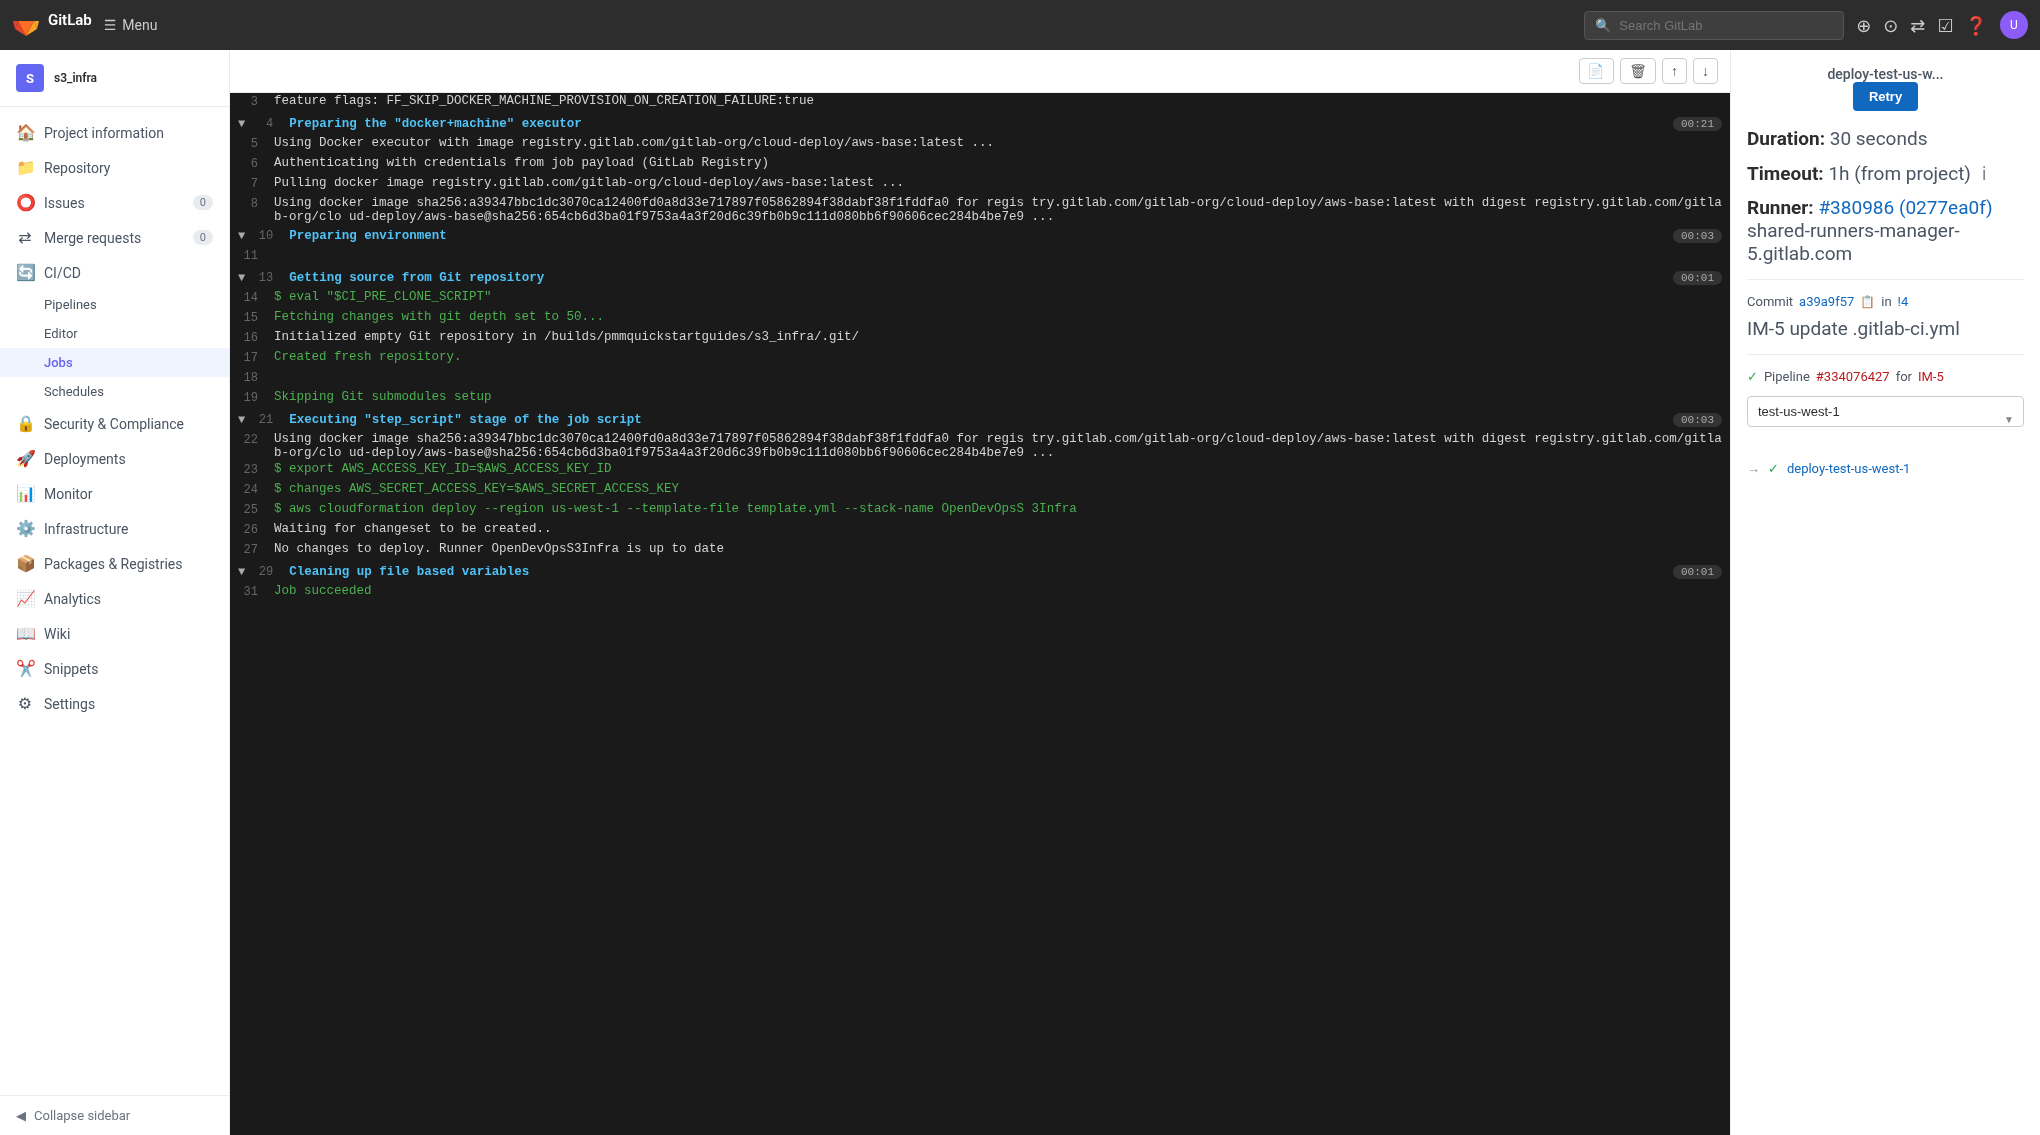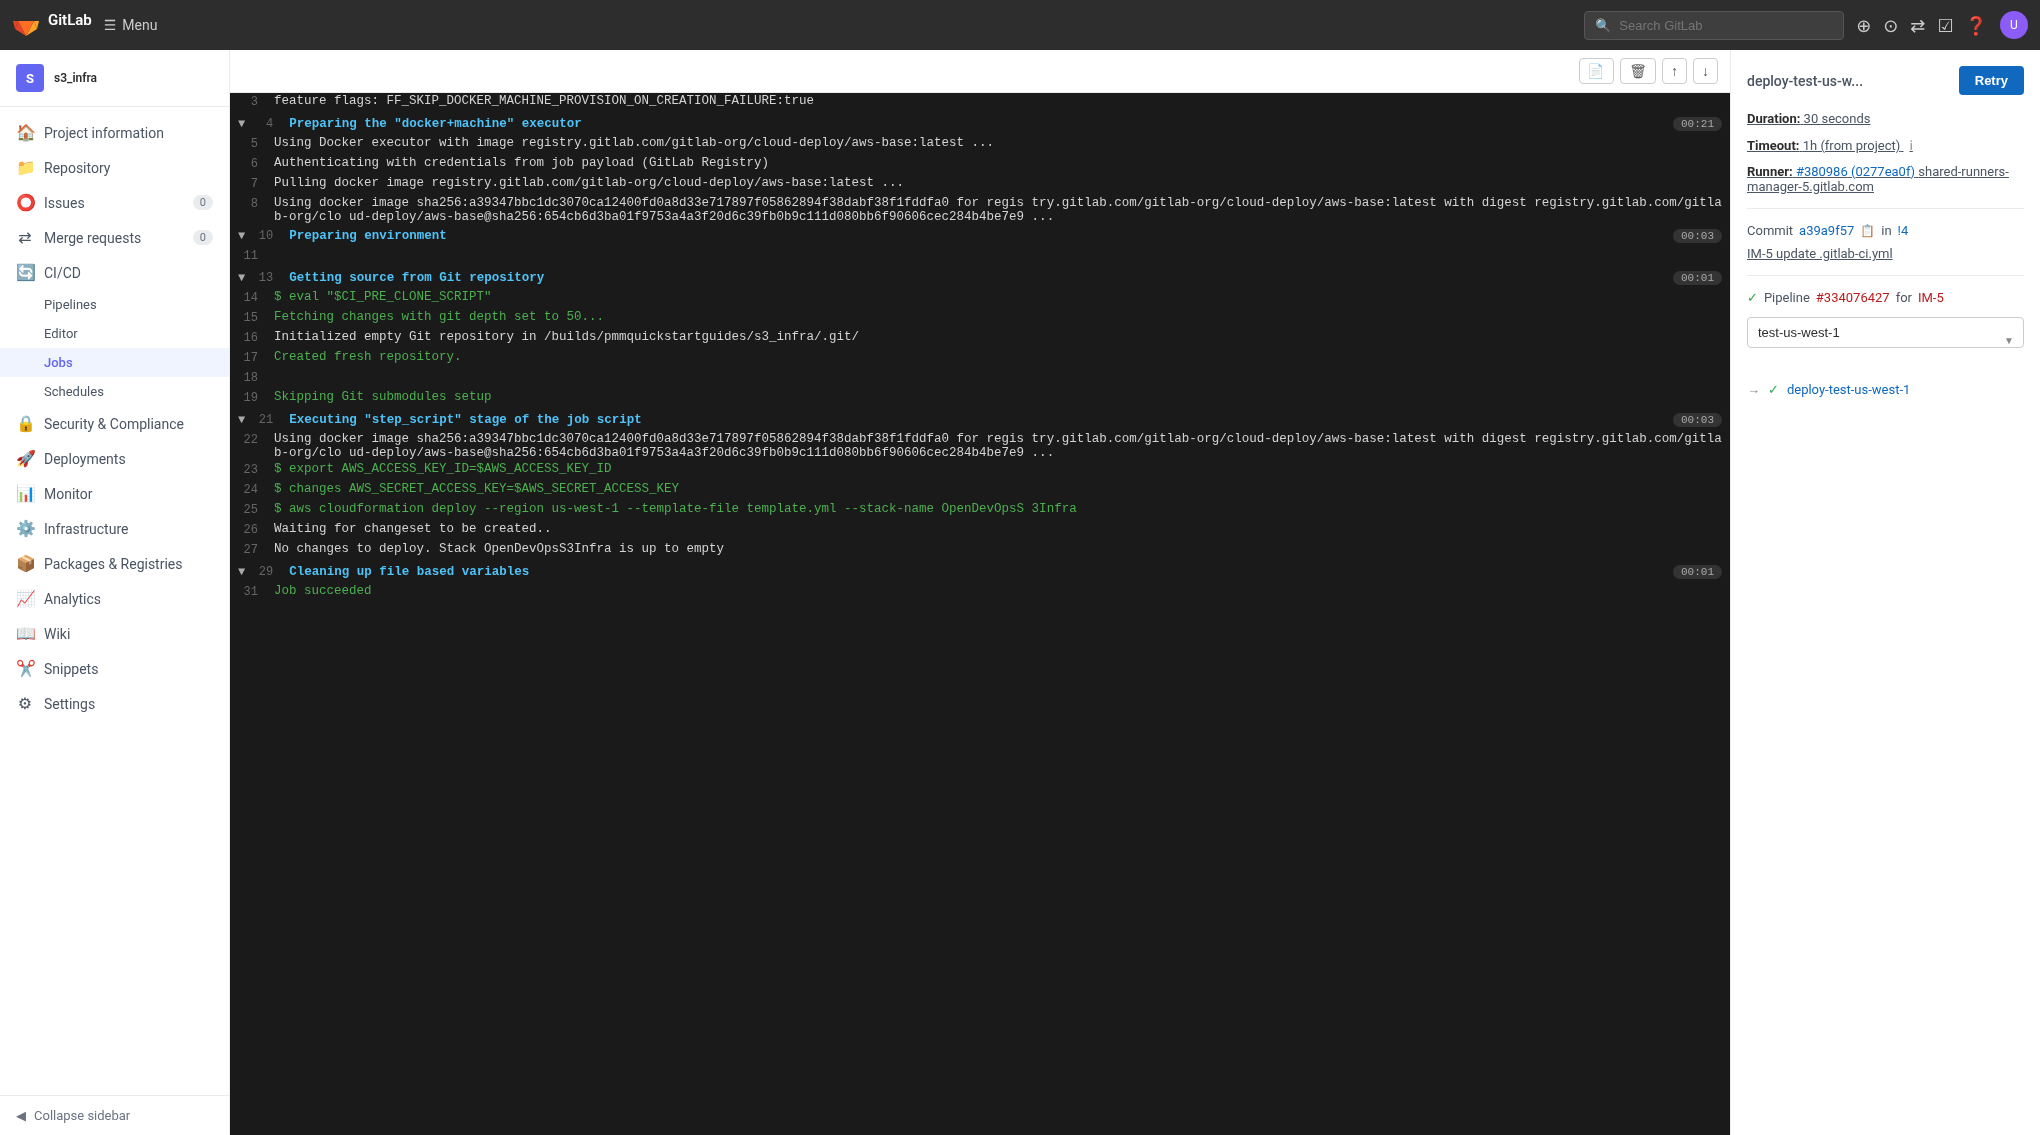--- a/index.html
+++ b/index.html
@@ -188,37 +188,37 @@
       border-left: 1px solid #e9ecef;
       padding: 16px;
       overflow-y: auto;
       flex-shrink: 0;
     }
     .right-panel-header {
       display: flex;
       align-items: center;
       justify-content: space-between;
       margin-bottom: 16px;
+      flex-direction: column;
     }
     .right-panel-title { font-size: 14px; color: #4b5563; font-weight: 500; }
     .retry-btn {
       background: #1068bf;
       color: white;
       border: none;
       border-radius: 4px;
       padding: 7px 16px;
       font-size: 13px;
       font-weight: 600;
       cursor: pointer;
     }
     .info-row {
       margin-bottom: 10px;
-      font-size: 13px;
+      font-size: 19px;
       color: #4b5563;
-      text-decoration: underline;
     }
     .info-row strong { color: #2d2d2d; }
     .info-row a { color: #1068bf; text-decoration: none; }
     .info-row .timeout-icon { color: #888; margin-left: 6px; }
     .info-divider { border: none; border-top: 1px solid #e9ecef; margin: 14px 0; }
     .commit-row { font-size: 13px; color: #4b5563; margin-bottom: 8px; display: flex; align-items: center; gap: 6px; text-align: center; }
     .commit-row a { color: #1068bf; text-decoration: none; }
     .copy-icon { color: #888; cursor: pointer; font-size: 12px; }
     .pipeline-row { display: flex; align-items: center; gap: 6px; font-size: 13px; color: #4b5563; margin-bottom: 12px; }
     .pipeline-row .success-icon { color: #2da44e; }
@@ -483,21 +483,21 @@
       <div class="log-line">
         <span class="log-line-num">25</span>
         <span class="log-line-content log-green">$ aws cloudformation deploy --region us-west-1 --template-file template.yml --stack-name OpenDevOpsS 3Infra</span>
       </div>
       <div class="log-line">
         <span class="log-line-num">26</span>
         <span class="log-line-content log-default">Waiting for changeset to be created..</span>
       </div>
       <div class="log-line">
         <span class="log-line-num">27</span>
-        <span class="log-line-content log-default">No changes to deploy. Stack OpenDevOpsS3Infra is up to empty</span>
+        <span class="log-line-content log-default">No changes to deploy. Runner OpenDevOpsS3Infra is up to date</span>
       </div>
 
       <div class="log-section-header">
         <span class="log-section-chevron">▼</span>
         <span class="log-section-num">29</span>
         <span class="log-section-text">Cleaning up file based variables</span>
         <span class="log-section-time">00:01</span>
       </div>
       <div class="log-line">
         <span class="log-line-num">31</span>

